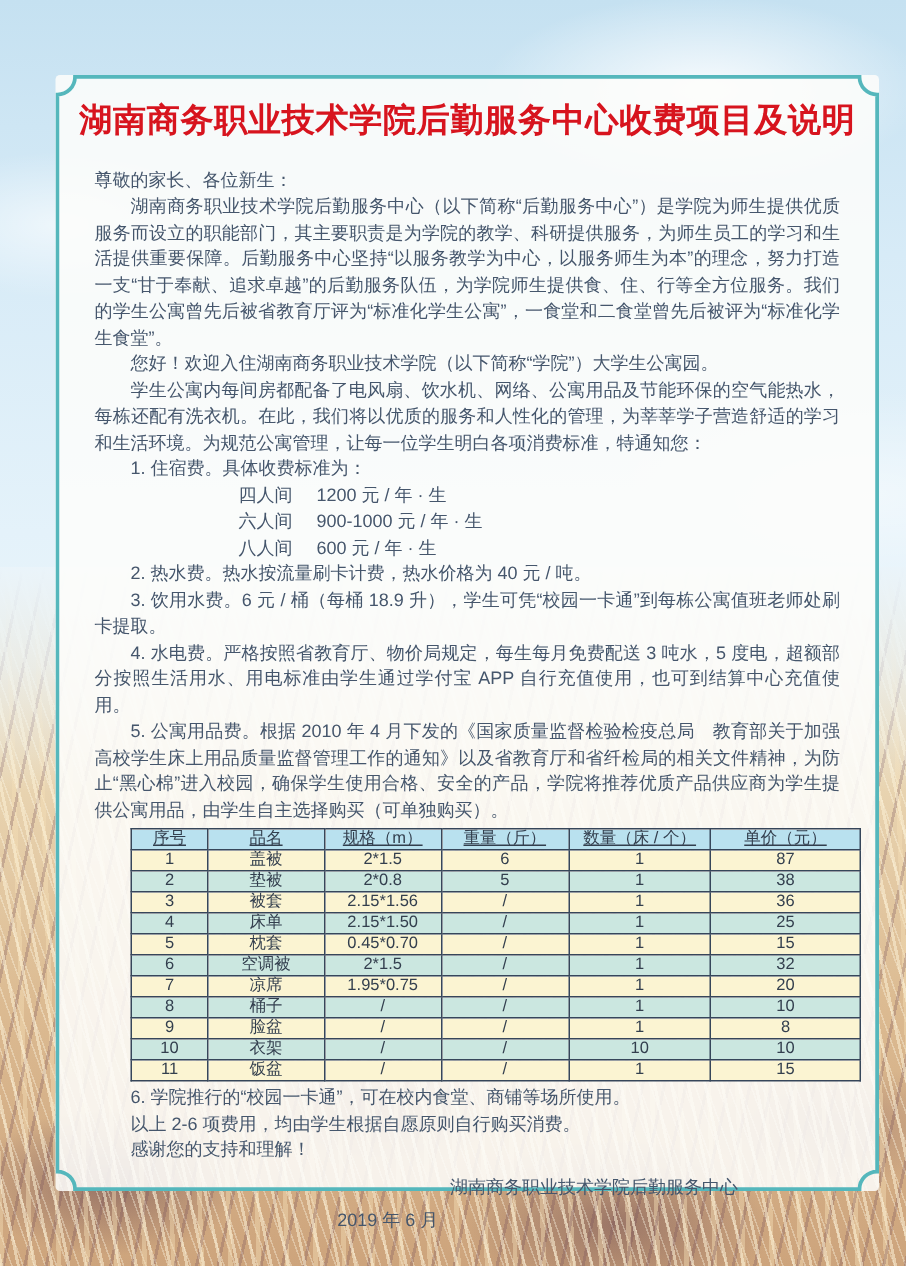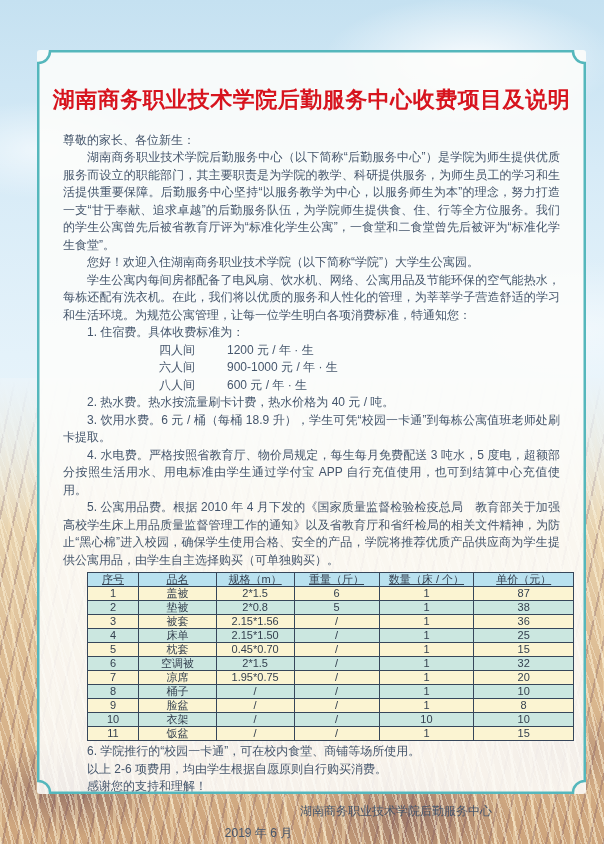--- a/index.html
+++ b/index.html
@@ -39,33 +39,33 @@
   
   .doc {
     position:absolute; left:37px; top:50px; width:549px; height:744px;
     background:rgba(253,253,250,0.87); border-radius:3px;
   }
   .frame-svg { position:absolute; inset:0; width:549px; height:744px; pointer-events:none; }
 
   .doc-inner { position:relative; width:100%; height:100%; }
 
   h1.title {
-    margin:36px 12px 0; text-align:center;
+    margin:16px 12px 0; text-align:center;
     font-family:"Liberation Serif","DejaVu Serif",serif; font-weight:bold;
     font-size:22px; line-height:1.3; letter-spacing:0.5px;
     color:var(--title-red,#d7141e);
   }
   .body-text {
     margin:17px 26px 0; font-size:12px; line-height:17.5px;
     color:var(--ink,#45566c); text-align:justify;
   }
   .body-text p { margin:0; }
   .indent { text-indent:2em; }
 
-  .rate-row { display:flex; gap:32px; margin-left:96px; }
+  .rate-row { display:flex; gap:16px; margin-left:96px; }
   .rate-room { white-space:nowrap; }
   .rate-price { white-space:nowrap; }
 
   table.supplies {
     border-collapse:collapse; width:487px; margin:3px 0 2px 24px;
     font-size:11px; color:#333f4e; table-layout:fixed;
   }
   table.supplies th, table.supplies td {
     border:1px solid var(--table-border,#36465a);
     padding:0 2px; text-align:center; height:13px; line-height:13px;

